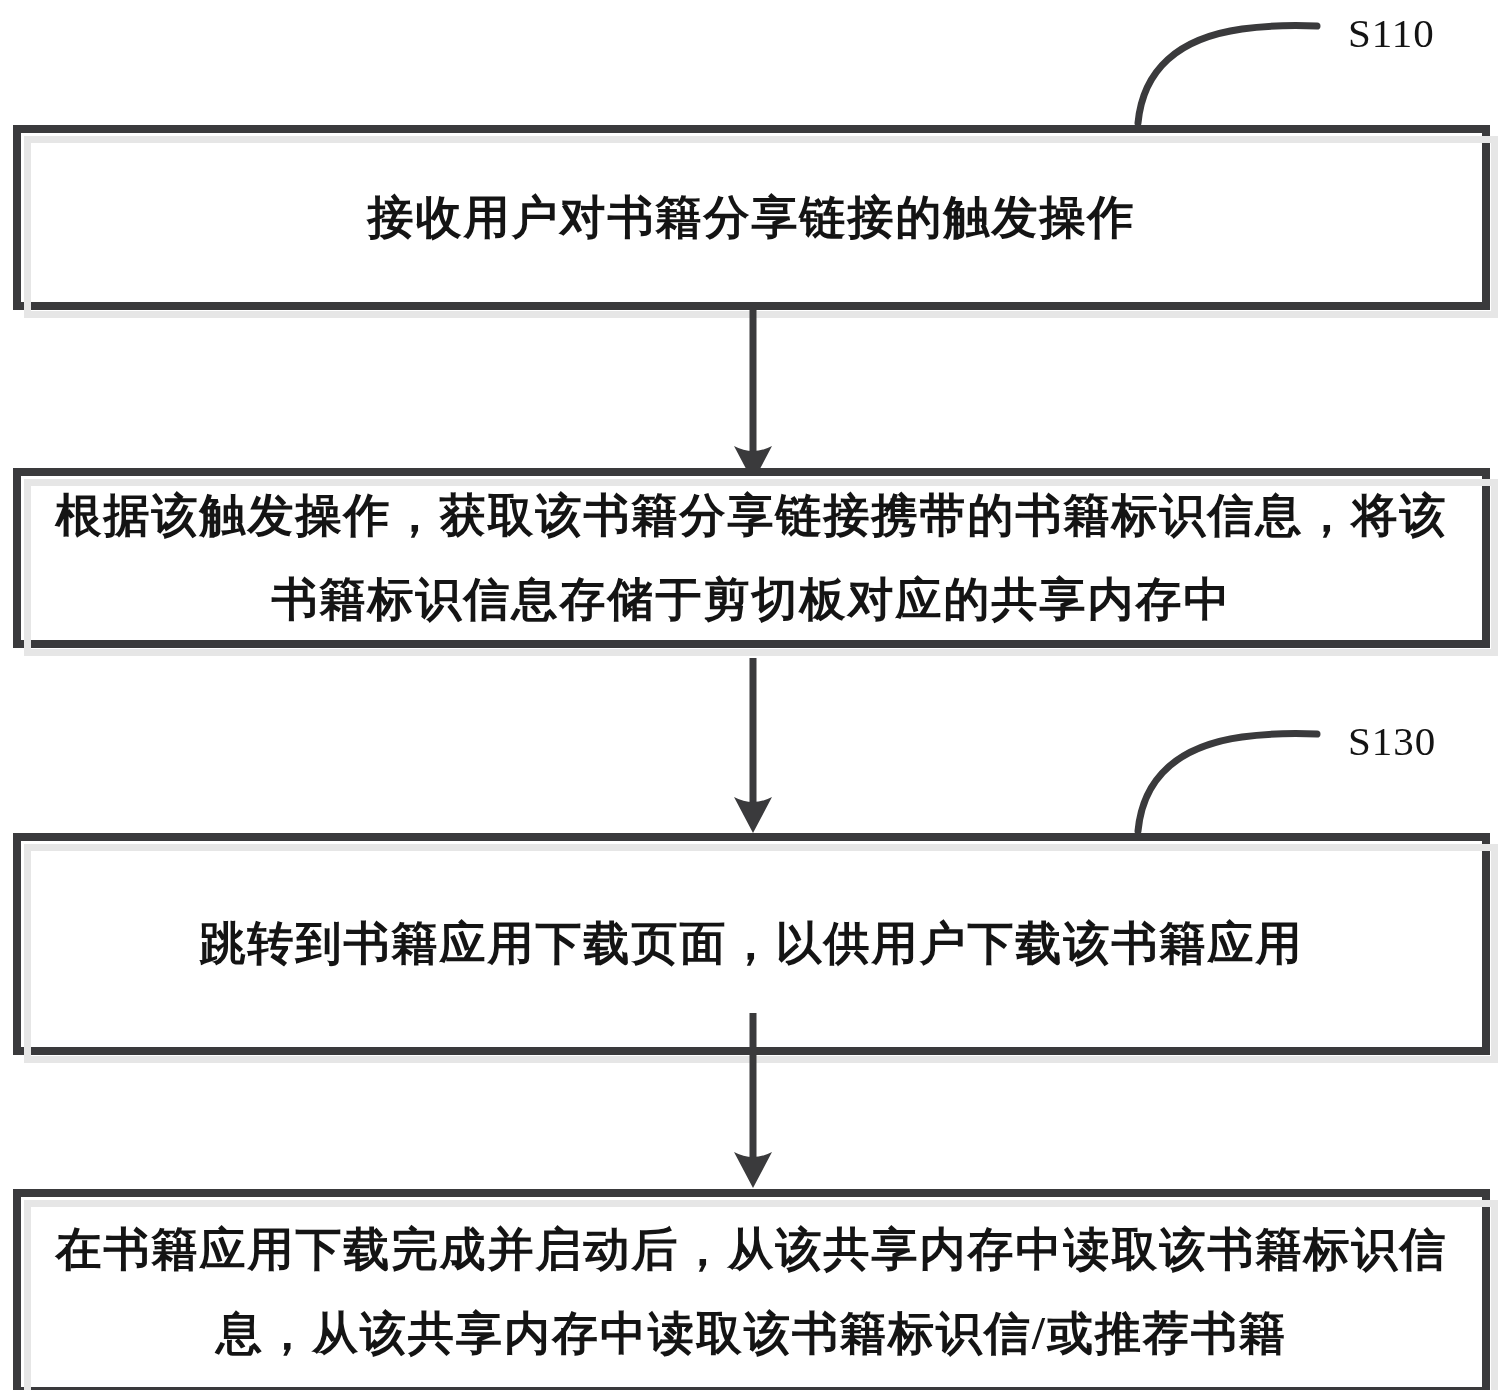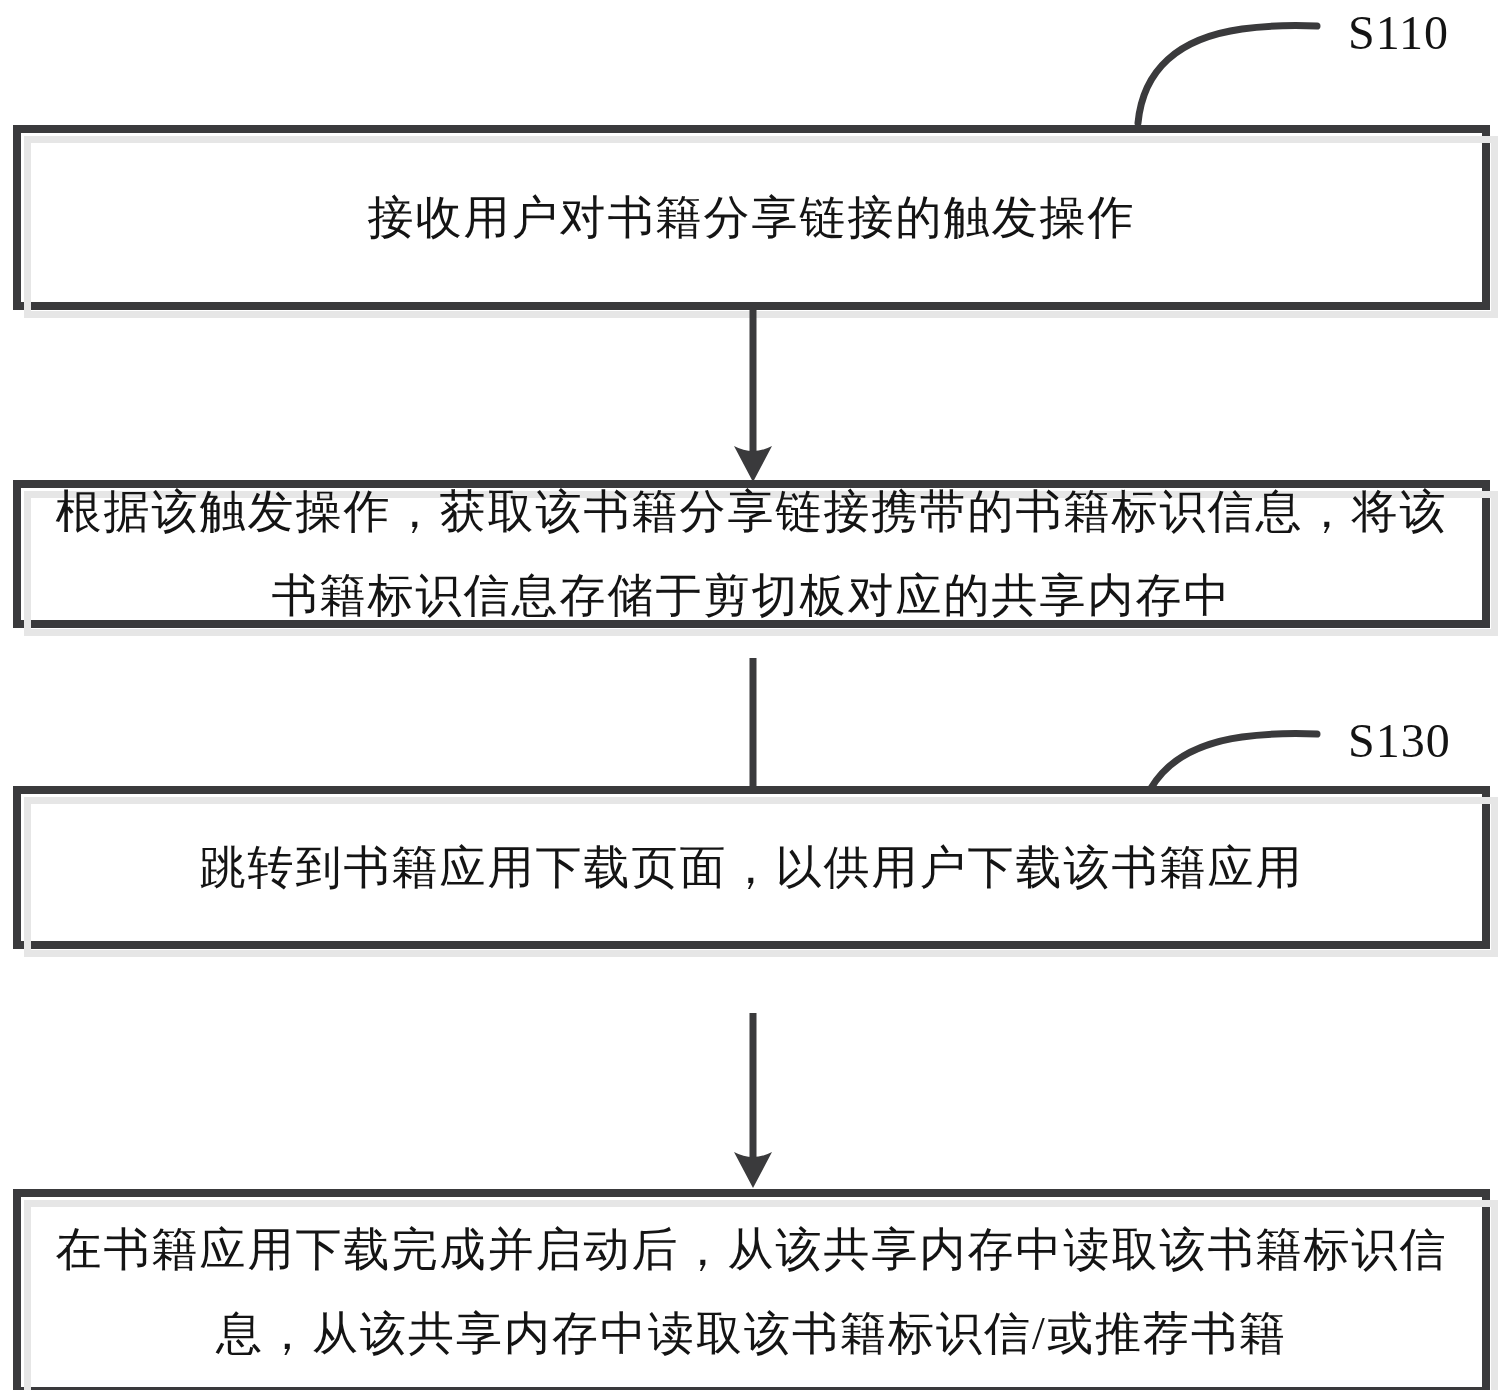--- a/index.html
+++ b/index.html
@@ -28,31 +28,32 @@
   }
   
   .flow-box::before{
     content:"";
     position:absolute;
     top:3px;left:3px;right:-16px;bottom:-16px;
     border:7px solid var(--ghost);
     pointer-events:none;
   }
   .box-1{top:125px;height:185px;}
-  .box-2{top:480px;height:148px;}
-  .box-3{top:786px;height:163px;}
+  .box-2{top:468px;height:180px;}
+  .box-3{top:833px;height:222px;}
   .box-4{top:1189px;height:206px;}
 
   .box-text{
     position:relative;z-index:1;
     text-align:center;
     color:var(--text);
     font-size:46px;
     line-height:84px;
     letter-spacing:2px;
+    font-weight:bold;
   }
   .box-text .line{display:block;white-space:nowrap;}
 
   
   .flow-arrow{
     position:absolute;
     left:721px;width:64px;height:177px;
     display:block;
   }
   .arrow-1{top:307px;}
@@ -68,21 +69,21 @@
   .label-2{top:359px;}
   .label-3{top:712px;text-align:right;}
   .label-4{top:1068px;}
   .label-curve{
     position:absolute;left:0;top:20px;
     width:230px;height:101px;overflow:visible;
   }
   .step-id{
     position:absolute;
     left:228px;top:0;
-    font-size:48px;line-height:58px;
+    font-size:41px;line-height:58px;
     color:var(--text);
     letter-spacing:1px;
     white-space:nowrap;
   }
 </style>
 </head>
 <body>
 
 <div class="canvas">
 

